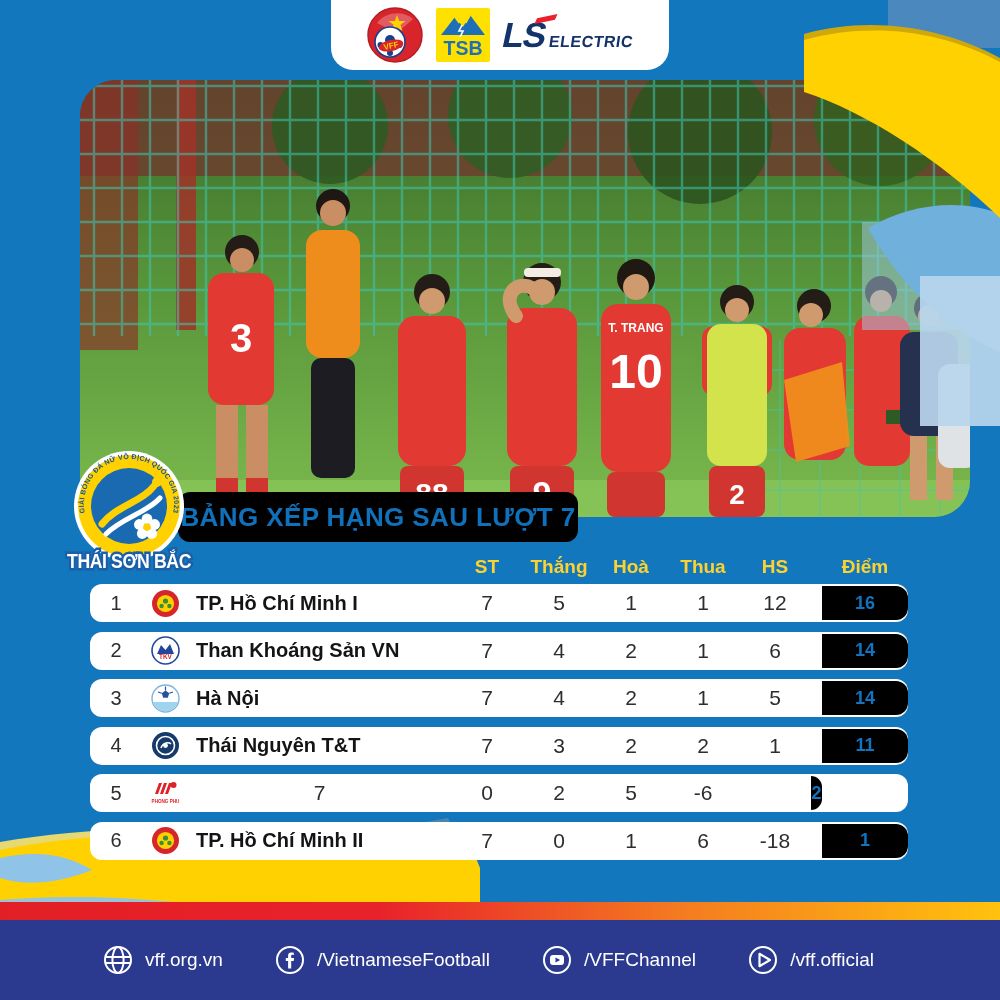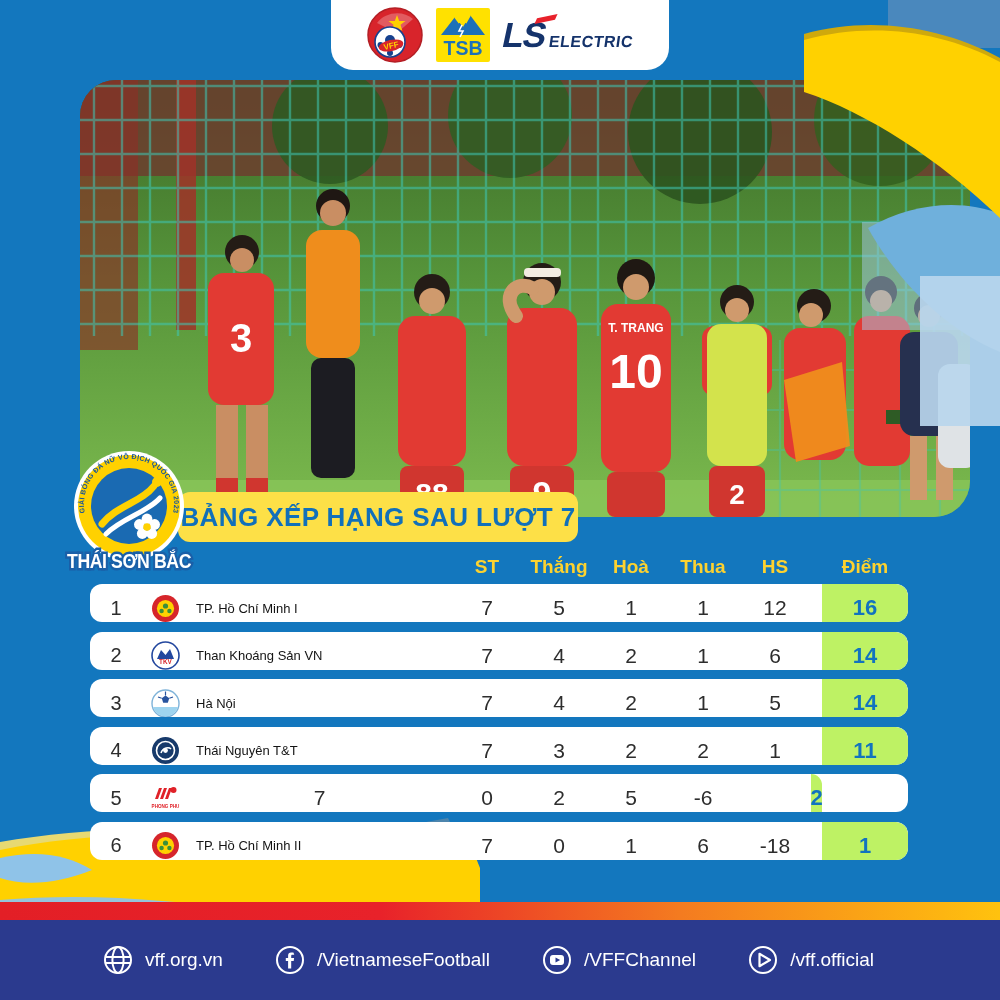--- a/index.html
+++ b/index.html
@@ -20,37 +20,37 @@
   .ls-accent{position:absolute;left:34px;top:1px;width:18px;height:6px;background:#e8212b;
     transform:skewX(-35deg) rotate(-14deg);}
   
   .decor-tr{position:absolute;right:0;top:0;width:230px;height:450px;z-index:20;}
   .decor-bl{position:absolute;left:0;top:808px;width:480px;height:116px;z-index:5;}
   .stripe{position:absolute;left:0;top:902px;width:1000px;height:18px;z-index:7;
     background:linear-gradient(90deg,#e31f26 0%,#e8222a 38%,#f47b20 68%,#ffc20e 100%);}
   
   .badge{position:absolute;left:64px;top:444px;width:130px;height:136px;z-index:35;}
   
-  .banner{position:absolute;left:178px;top:492px;width:400px;height:50px;background:#fde047;
+  .banner{position:absolute;left:178px;top:492px;width:400px;height:50px;background:#000000;
     border-radius:12px;display:flex;align-items:center;justify-content:center;z-index:30;}
   .banner-text{font-size:26px;font-weight:800;color:#1170ba;letter-spacing:.4px;}
   
   .table{position:absolute;left:90px;top:550px;width:818px;z-index:25;}
   .grid{display:grid;grid-template-columns:52px 46px 263px 72px 72px 72px 72px 72px 11px 86px;
     align-items:center;}
   .thead{height:34px;}
   .th{ text-align:center;font-size:19px;font-weight:600;color:#fdd22f;}
   .row{height:38px;background:#fff;border-radius:12px;margin-bottom:9.6px;overflow:hidden;}
   .rank{text-align:center;font-size:20px;font-weight:500;color:#2d2d2d;}
   .logo-cell{display:flex;align-items:center;justify-content:center;}
   .logo-cell svg{width:29px;height:29px;display:block;}
-  .team{font-size:13px;font-weight:400;color:#141414;padding-left:8px;white-space:nowrap;}
+  .team{font-size:20px;font-weight:700;color:#141414;padding-left:8px;white-space:nowrap;}
   .val{text-align:center;font-size:21px;font-weight:500;color:#2d2d2d;}
-  .pts{height:48px;background:#bef264;display:flex;align-items:center;justify-content:center;
-    font-size:22px;font-weight:700;color:#1273bf;border-radius:0 12px 12px 0;}
+  .pts{height:34px;background:#000000;display:flex;align-items:center;justify-content:center;
+    font-size:18px;font-weight:700;color:#1273bf;border-radius:0 12px 12px 0;}
   
   .footer{position:absolute;left:0;top:920px;width:1000px;height:80px;background:#2b3a8e;z-index:8;
     display:flex;align-items:center;justify-content:space-between;box-sizing:border-box;
     padding:0 126px 0 100px;}
   .f-item{display:flex;align-items:center;gap:9px;}
   .f-item svg{width:36px;height:36px;display:block;}
   .f-label{color:#fff;font-size:19px;font-weight:400;white-space:nowrap;}
 </style>
 </head>
 <body>

